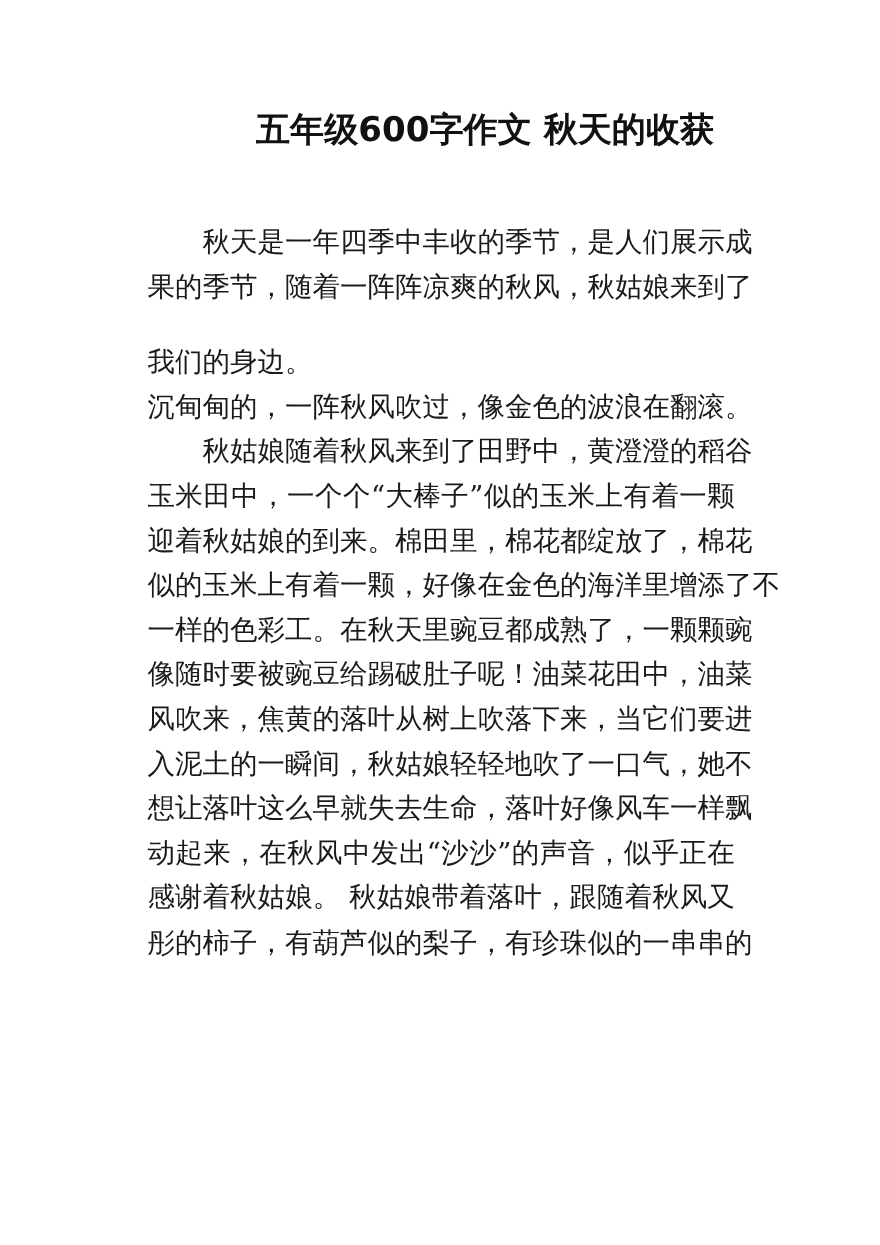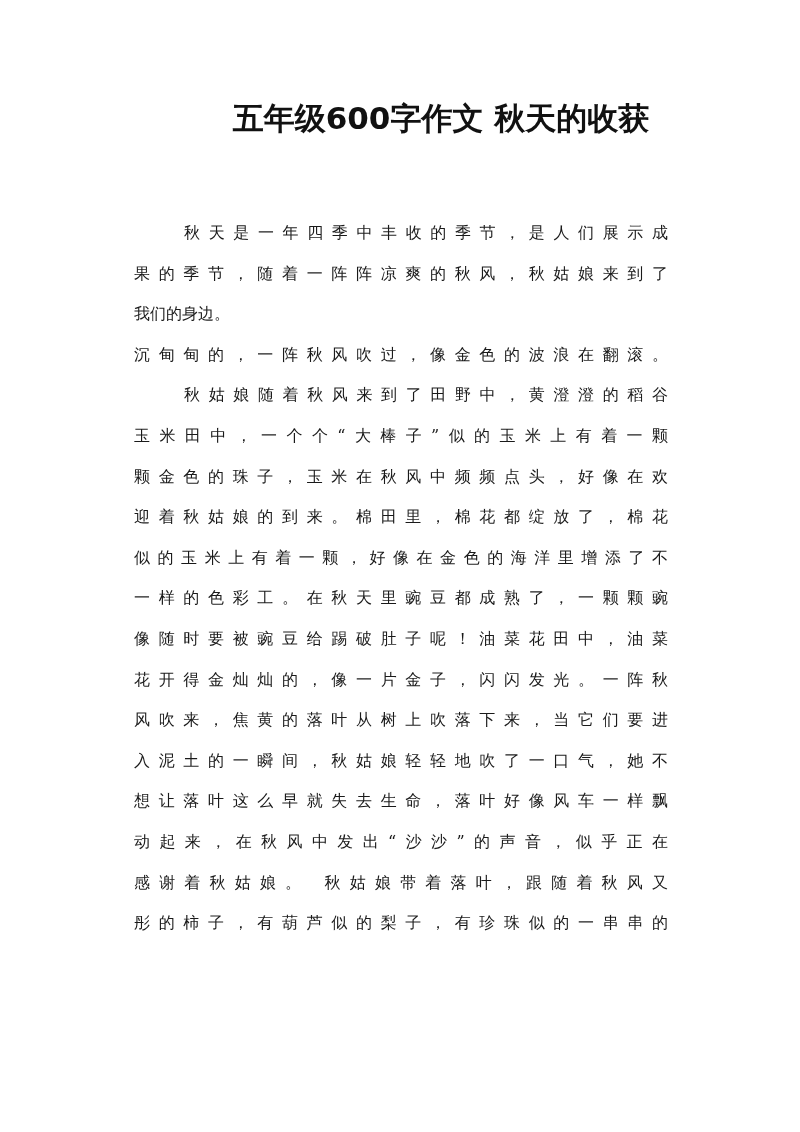--- a/index.html
+++ b/index.html
@@ -4,49 +4,47 @@
   <style>
     html, body { margin: 0; padding: 0; background: #ffffff; }
     body { width: 800px; height: 1132px; position: relative; overflow: hidden; }
     .page { position: absolute; left: 0; top: 0; width: 800px; height: 1132px; background: #fff; }
     .title {
       position: absolute; left: 0; top: 96px; width: 800px; text-align: center;
       font-family: "DejaVu Sans", sans-serif; font-weight: bold; font-size: 31px;
       color: #111; letter-spacing: 0px; line-height: 44px; margin: 0; padding-left: 41px;
     }
     .body-text {
-      position: absolute; left: 134px; top: 213px; width: 534px;
-      font-family: "DejaVu Serif", serif; font-size: 16px; color: #1a1a1a;
+      position: absolute; left: 134px; top: 200px; width: 534px;
+      font-family: "DejaVu Serif", serif; font-size: 25px; color: #1a1a1a;
     }
     .line {
       display: block; height: 40.6px; line-height: 40.6px;
       white-space: nowrap; text-align: justify; text-align-last: justify;
       letter-spacing: 0;
     }
-    .line.last { text-align-last: left; }
+    .line.last { text-align-last: left; margin-top: 28px; }
     .indent { padding-left: 50px; }
   </style>
 </head>
 <body>
 
 <div class="page">
   <h1 class="title">五年级600字作文  秋天的收获</h1>
   <div class="body-text">
     <span class="line indent">秋天是一年四季中丰收的季节，是人们展示成</span>
     <span class="line">果的季节，随着一阵阵凉爽的秋风，秋姑娘来到了</span>
     <span class="line last">我们的身边。</span>
     <span class="line">沉甸甸的，一阵秋风吹过，像金色的波浪在翻滚。</span>
     <span class="line indent">秋姑娘随着秋风来到了田野中，黄澄澄的稻谷</span>
     <span class="line">玉米田中，一个个“大棒子”似的玉米上有着一颗</span>
-    <span class="line">颗金色的珠子，玉米在秋风中频频点头，好像在欢</span>
     <span class="line">迎着秋姑娘的到来。棉田里，棉花都绽放了，棉花</span>
     <span class="line">似的玉米上有着一颗，好像在金色的海洋里增添了不</span>
     <span class="line">一样的色彩工。在秋天里豌豆都成熟了，一颗颗豌</span>
     <span class="line">像随时要被豌豆给踢破肚子呢！油菜花田中，油菜</span>
-    <span class="line">花开得金灿灿的，像一片金子，闪闪发光。一阵秋</span>
     <span class="line">风吹来，焦黄的落叶从树上吹落下来，当它们要进</span>
     <span class="line">入泥土的一瞬间，秋姑娘轻轻地吹了一口气，她不</span>
     <span class="line">想让落叶这么早就失去生命，落叶好像风车一样飘</span>
     <span class="line">动起来，在秋风中发出“沙沙”的声音，似乎正在</span>
     <span class="line">感谢着秋姑娘。    秋姑娘带着落叶，跟随着秋风又</span>
     <span class="line">彤的柿子，有葫芦似的梨子，有珍珠似的一串串的</span>
   </div>
 </div>
 
 </body></html>

